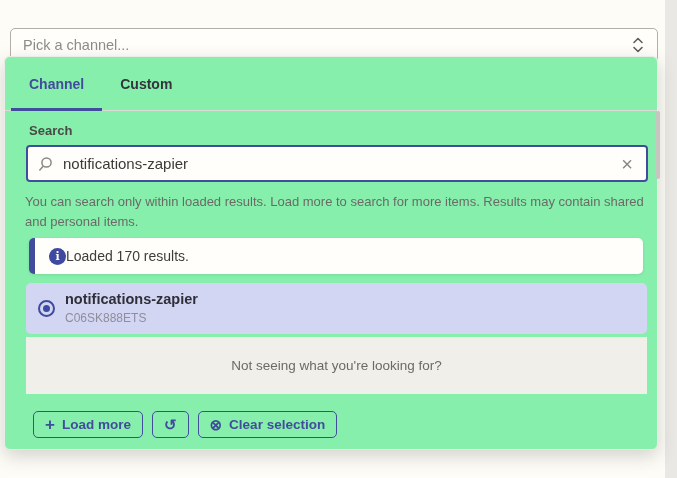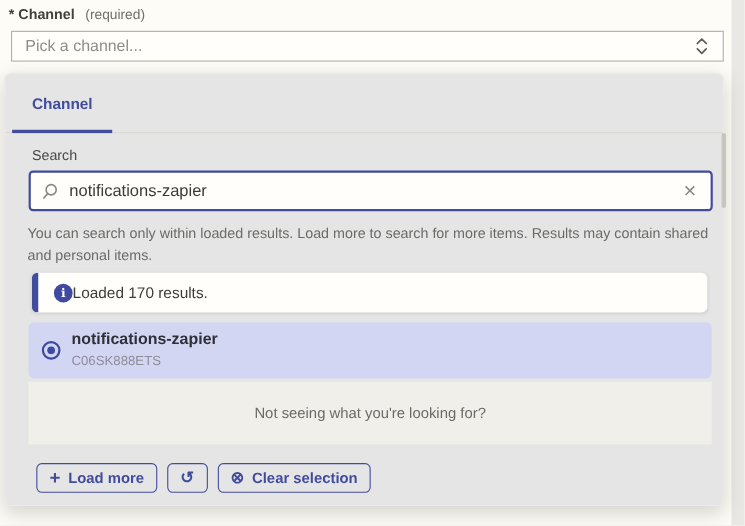--- a/index.html
+++ b/index.html
@@ -15,40 +15,40 @@
 
   
   .page-scroll-strip { position:absolute; right:0; top:0; width:12px; height:478px; background:#e9e8e4; }
 
   
   .field-label { position:absolute; left:8px; top:5px; font-size:13px; }
   .field-label .main { font-weight:bold; color:#413f3c; }
   .field-label .note { color:#706e6a; margin-left:6px; font-size:12.5px; }
 
   .select-box {
-    position:absolute; left:10px; top:28px; width:648px; height:28px;
-    background:#fffefa; border:1px solid #b3b0aa; border-radius:0;
+    position:absolute; left:10px; top:28px; width:648px; height:34px;
+    background:#fffefa; border:1px solid #b3b0aa; border-radius:5px;
     display:flex; align-items:center; padding:0 12px;
   }
   .select-placeholder { color:#8f8d89; font-size:14.5px; flex:1; }
   .select-chevrons { width:14px; height:18px; }
 
   
   .panel {
-    position:absolute; left:4px; top:66px; width:654px; height:394px;
-    background:#e5e5e5; border:1px solid #edebe5; border-radius:6px;
+    position:absolute; left:4px; top:56px; width:654px; height:394px;
+    background:#86efac; border:1px solid #edebe5; border-radius:6px;
     box-shadow:0 6px 18px rgba(60,58,50,0.22);
   }
   .tabbar { position:absolute; left:0; top:0; width:100%; height:54px; border-bottom:1px solid #dcdad4; display:flex; align-items:stretch; padding-left:6px; }
   .tab { position:relative; display:flex; align-items:center; padding:0 18px; font-size:14px; font-weight:bold; cursor:default; }
   .tab.active { color:#424c9d; }
   .tab.inactive { color:#35343c; }
   .tab.active::after { content:""; position:absolute; left:0; right:0; bottom:-1px; height:3px; background:#424c9d; }
 
-  .search-label { position:absolute; left:24px; top:66px; font-size:13px; color:#4a4947; }
+  .search-label { position:absolute; left:24px; top:66px; font-size:13px; color:#4a4947;font-weight:bold; }
   .search-box {
     position:absolute; left:21px; top:88px; width:622px; height:37px;
     background:#fffefb; border:2px solid #424c9d; border-radius:4px;
     display:flex; align-items:center; padding:0 10px;
   }
   .search-box svg { flex:0 0 auto; }
   .search-input {
     flex:1; border:none; outline:none; background:transparent;
     font-family:"Liberation Sans", sans-serif; font-size:15px; color:#3b3a38; margin-left:9px;
   }
@@ -99,38 +99,37 @@
 
   .panel-scrollbar { position:absolute; right:-3px; top:54px; width:4px; height:68px; background:#c7c5c0; border-radius:2px; }
 </style>
 </head>
 <body>
 
 <div class="page">
 
   <div class="page-scroll-strip"></div>
 
-  <div class="field-label">
-    <span class="main">* Channel</span>
-    <span class="note">(required)</span>
-  </div>
 
   <div class="select-box">
     <span class="select-placeholder">Pick a channel...</span>
     <svg class="select-chevrons" viewBox="0 0 14 18" fill="none" stroke="#5f5e5a" stroke-width="1.6" stroke-linecap="round" stroke-linejoin="round">
       <polyline points="3,6.5 7,2.5 11,6.5"></polyline>
       <polyline points="3,11.5 7,15.5 11,11.5"></polyline>
     </svg>
   </div>
 
   <div class="panel">
 
     <div class="tabbar">
       <div class="tab active">
         <span>Channel</span>
+      </div>
+      <div class="tab inactive">
+        <span>Custom</span>
       </div>
     </div>
 
     <div class="search-label">Search</div>
 
     <div class="search-box">
       <svg width="16" height="16" viewBox="0 0 16 16" fill="none" stroke="#8a8884" stroke-width="1.5" stroke-linecap="round">
         <circle cx="8.5" cy="6.5" r="4.6"></circle>
         <line x1="5" y1="10.5" x2="1.8" y2="14"></line>
       </svg>

